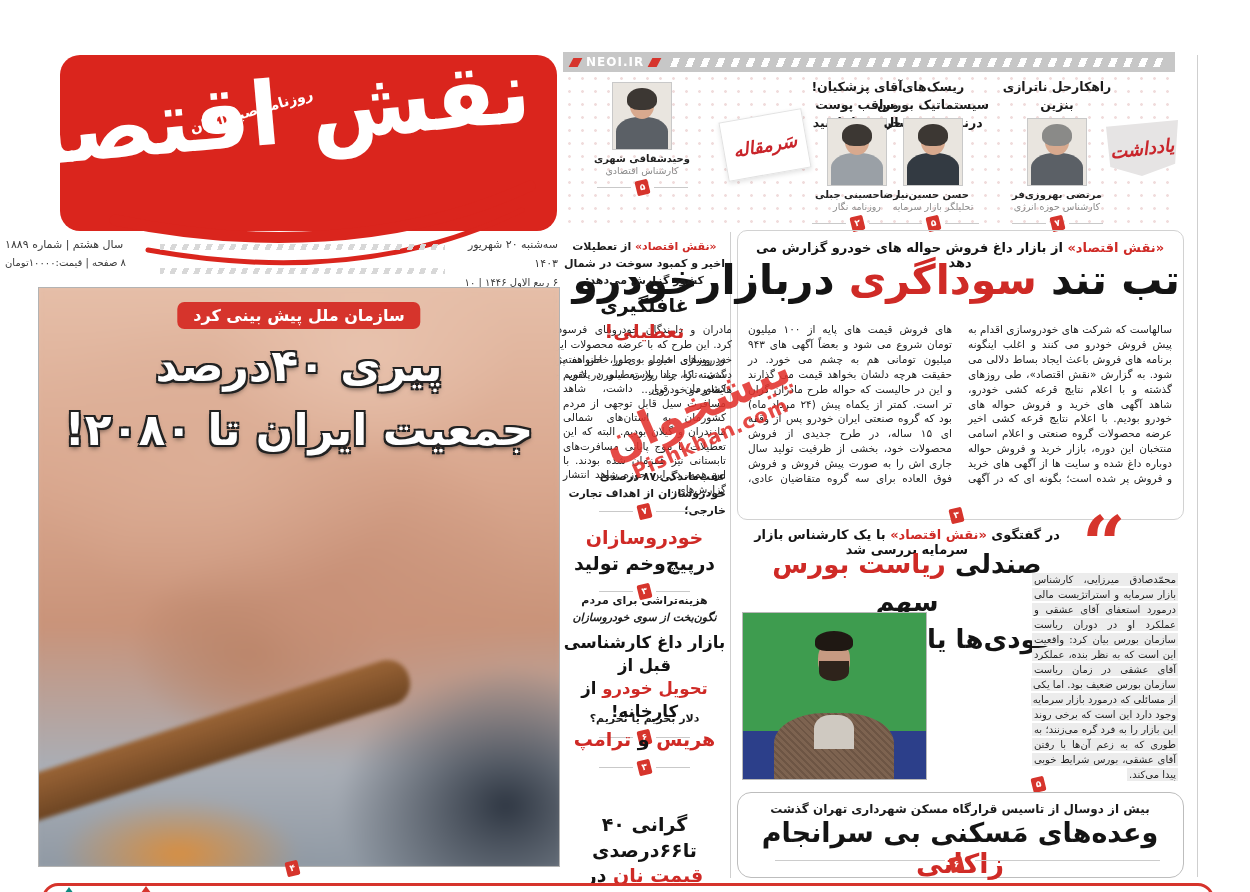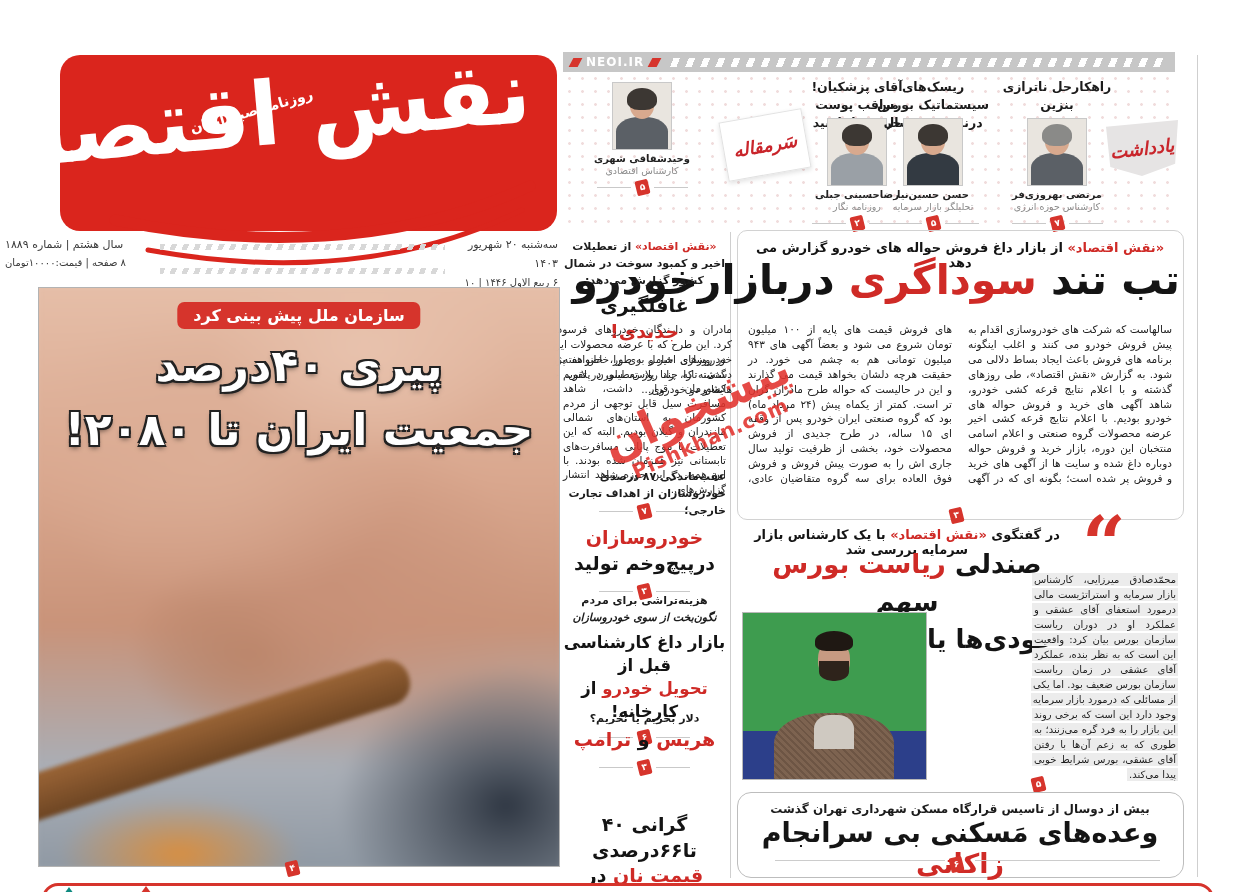--- a/index.html
+++ b/index.html
@@ -239,21 +239,21 @@
   </div>
   <div class="abs" style="left:286px;top:856px;">
     <span class="pmark">۴</span>
   </div>
 
   <div class="abs midcol" style="left:563px;top:238px;">
     <div class="kick">
       <span class="red">«نقش اقتصاد»</span><span> از تعطیلات اخیر و کمبود سوخت در شمال کشور گزارش می‌دهد:</span>
     </div>
     <div class="h20" style="margin-top:4px;">
-      <span class="blk">غافلگیری </span><span class="red">جدیدی!</span>
+      <span class="blk">غافلگیری </span><span class="red">تعطیلی!</span>
     </div>
     <div class="body-sm" style="margin-top:8px;">در روزهای اخیر و به طور خاص هفته گذشته که چند روز تعطیلی در تقویم کشورمان قرار داشت، شاهد مسافرت سیل قابل توجهی از مردم کشورمان به استان‌های شمالی مازندران و گیلان بودیم. البته که این تعطیلات با موج پایانی مسافرت‌های تابستانی نیز همزمان شده بودند. با این همه، در این حوزه شاهد انتشار گزارش‌های...</div>
     <div class="mrow" style="margin-top:8px;">
         <span class="pmark">۷</span>
       </div>
   </div>
 
   <div class="abs midcol" style="left:563px;top:468px;">
     <div class="kick" style="font-size:11px;text-align:right;">عقب‌ماندگی ۸۷ درصدی خودروسازان از اهداف تجارت خارجی؛</div>
     <div class="h20 red" style="margin-top:6px;">خودروسازان</div>

